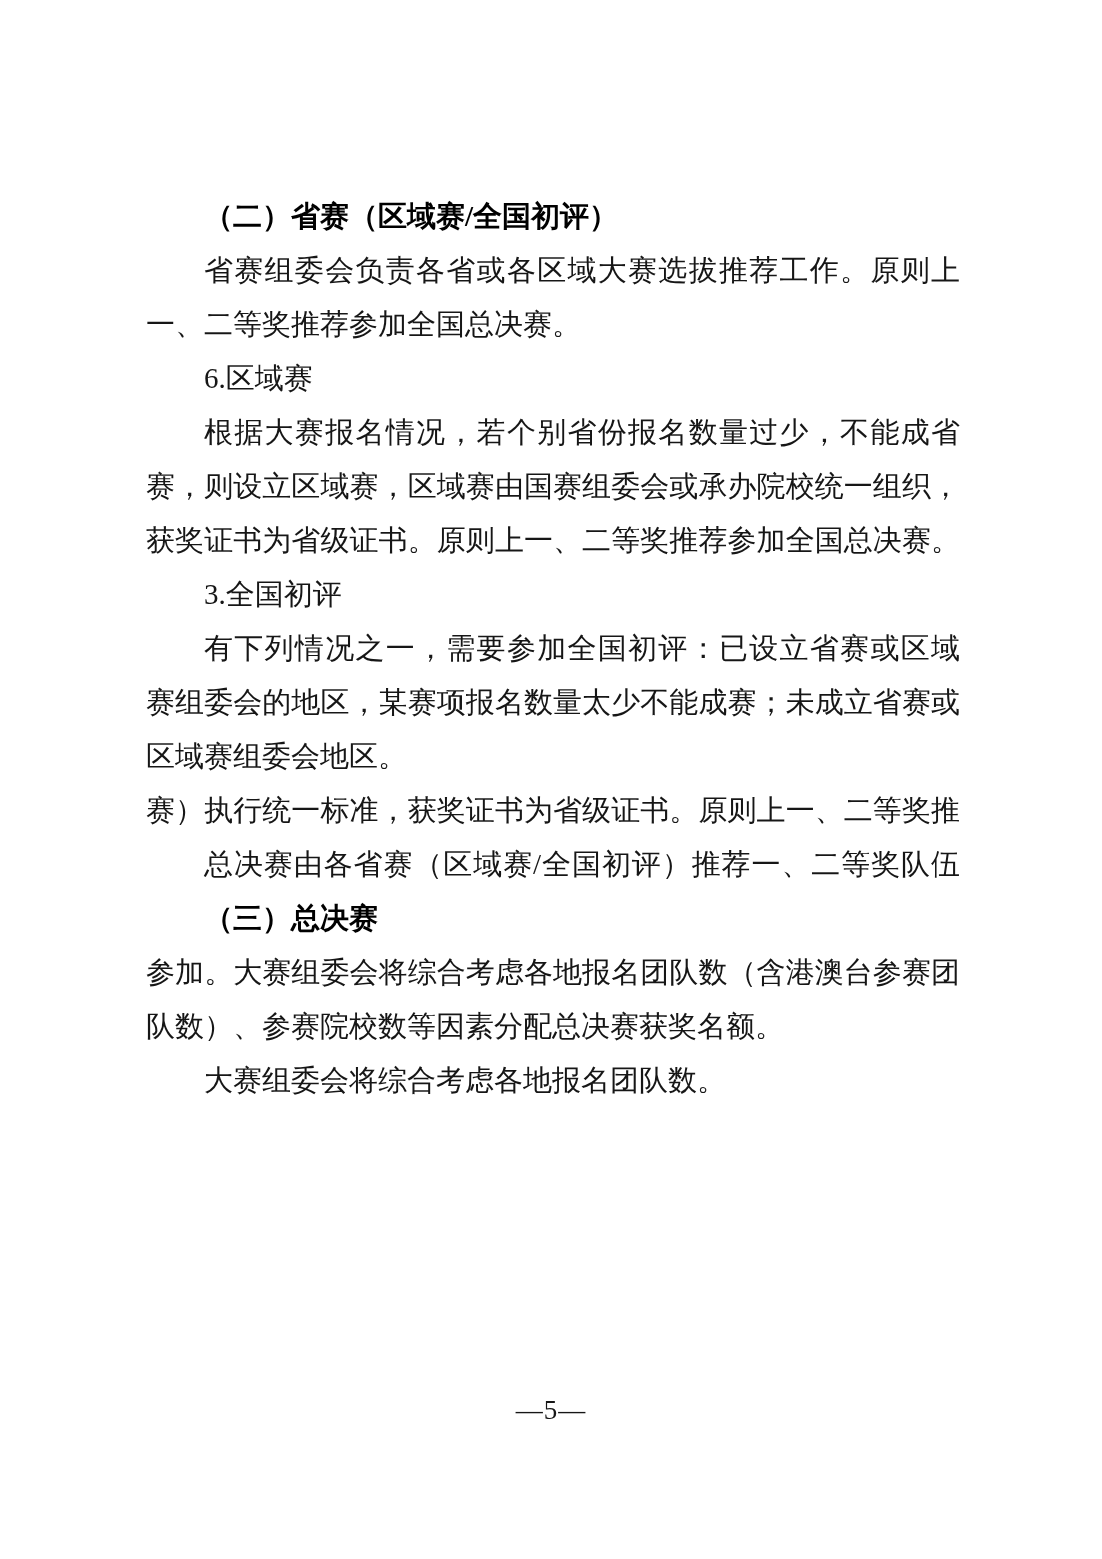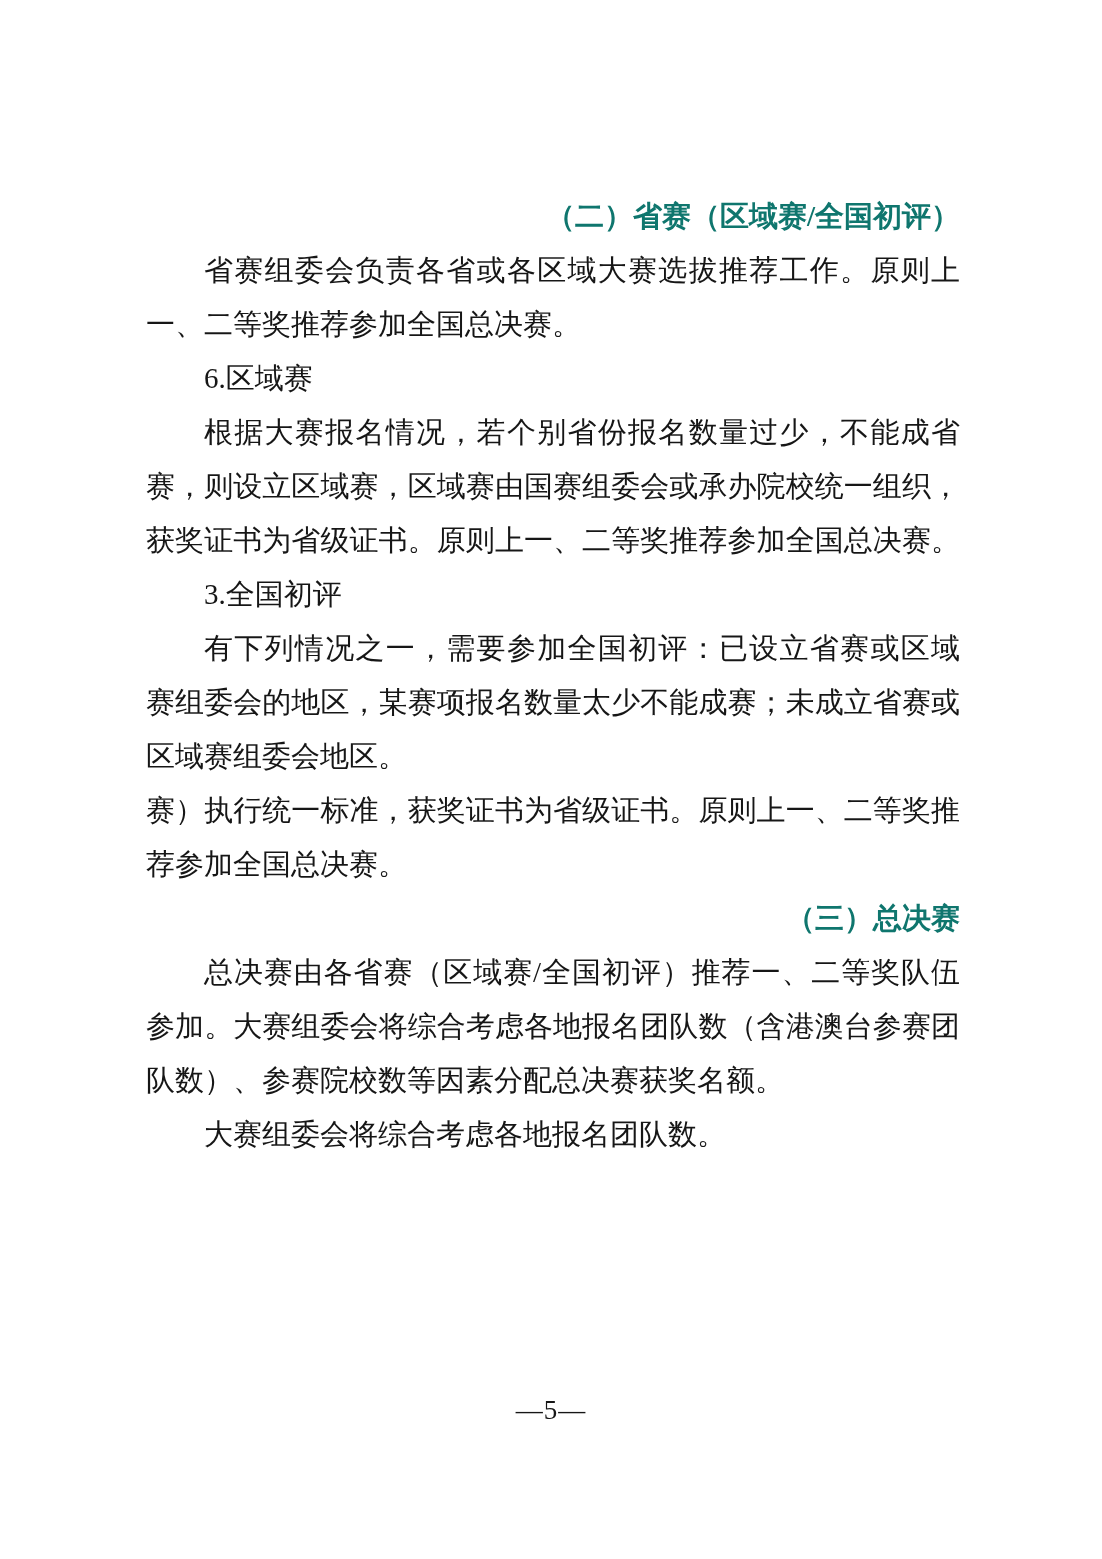--- a/index.html
+++ b/index.html
@@ -33,22 +33,21 @@
     text-align: left;
     white-space: normal;
   }
   .first { text-indent: 2em; }
   .fill {
     text-align: justify;
     text-align-last: justify;
   }
   .heading {
     font-weight: bold;
-    color: #0f766e;
-    text-align: right;
+    color: #000000;
   }
   .page-number {
     position: absolute;
     left: 0;
     top: 1385px;
     width: 1102px;
     text-align: center;
     font-size: 27px;
     line-height: 50px;
     color: #161616;
@@ -73,25 +72,24 @@
     <div class="line fill">赛，则设立区域赛，区域赛由国赛组委会或承办院校统一组织，</div>
     <div class="line fill">获奖证书为省级证书。原则上一、二等奖推荐参加全国总决赛。</div>
 
     <div class="line first">3.全国初评</div>
 
     <div class="line first fill">有下列情况之一，需要参加全国初评：已设立省赛或区域</div>
     <div class="line fill">赛组委会的地区，某赛项报名数量太少不能成赛；未成立省赛或</div>
     <div class="line">区域赛组委会地区。</div>
 
     <div class="line fill">赛）执行统一标准，获奖证书为省级证书。原则上一、二等奖推</div>
-    <div class="line">荐参加全国总决赛。</div>
+
+    <div class="line first fill">总决赛由各省赛（区域赛/全国初评）推荐一、二等奖队伍</div>
 
     <div class="line first heading">（三）总决赛</div>
-
-    <div class="line first fill">总决赛由各省赛（区域赛/全国初评）推荐一、二等奖队伍</div>
     <div class="line fill">参加。大赛组委会将综合考虑各地报名团队数（含港澳台参赛团</div>
     <div class="line">队数）、参赛院校数等因素分配总决赛获奖名额。</div>
 
 
     <div class="line first">大赛组委会将综合考虑各地报名团队数。</div>
 
   </div>
 
   <div class="page-number">—5—</div>
 </div>

